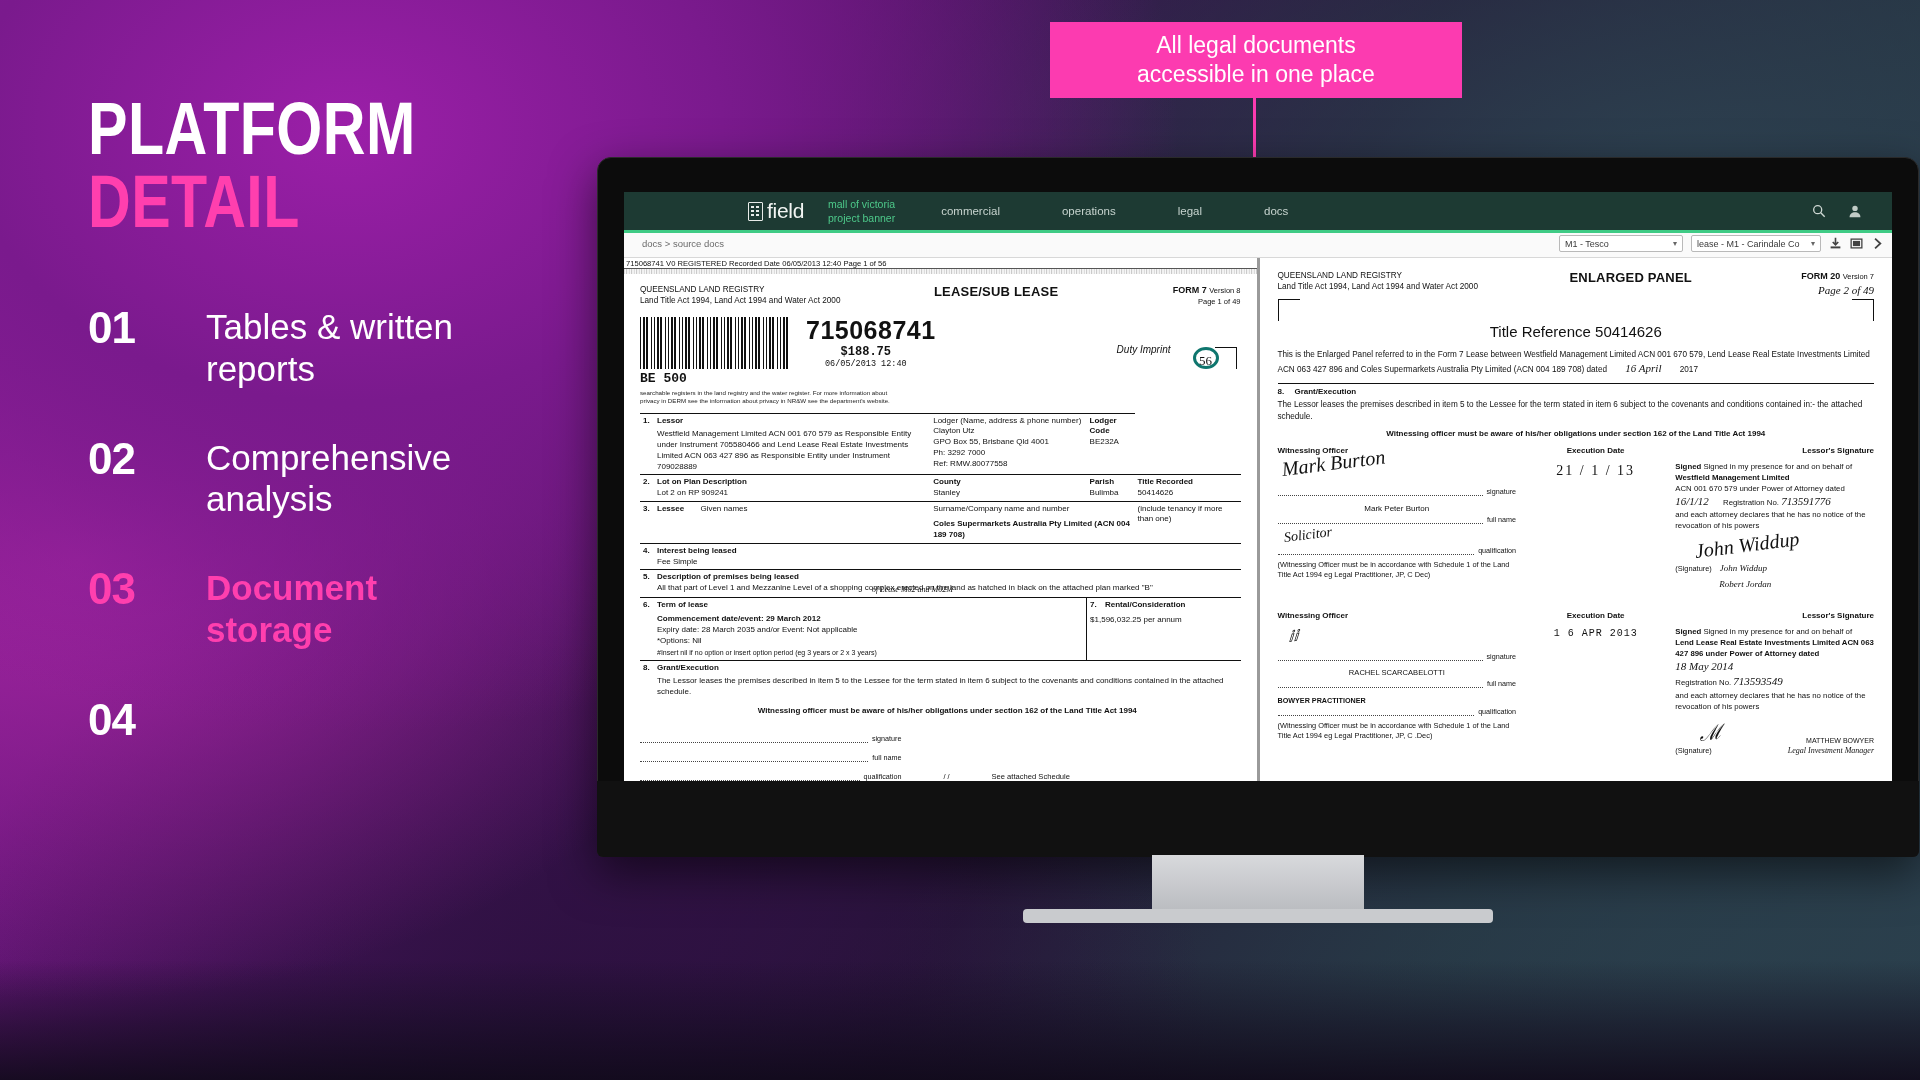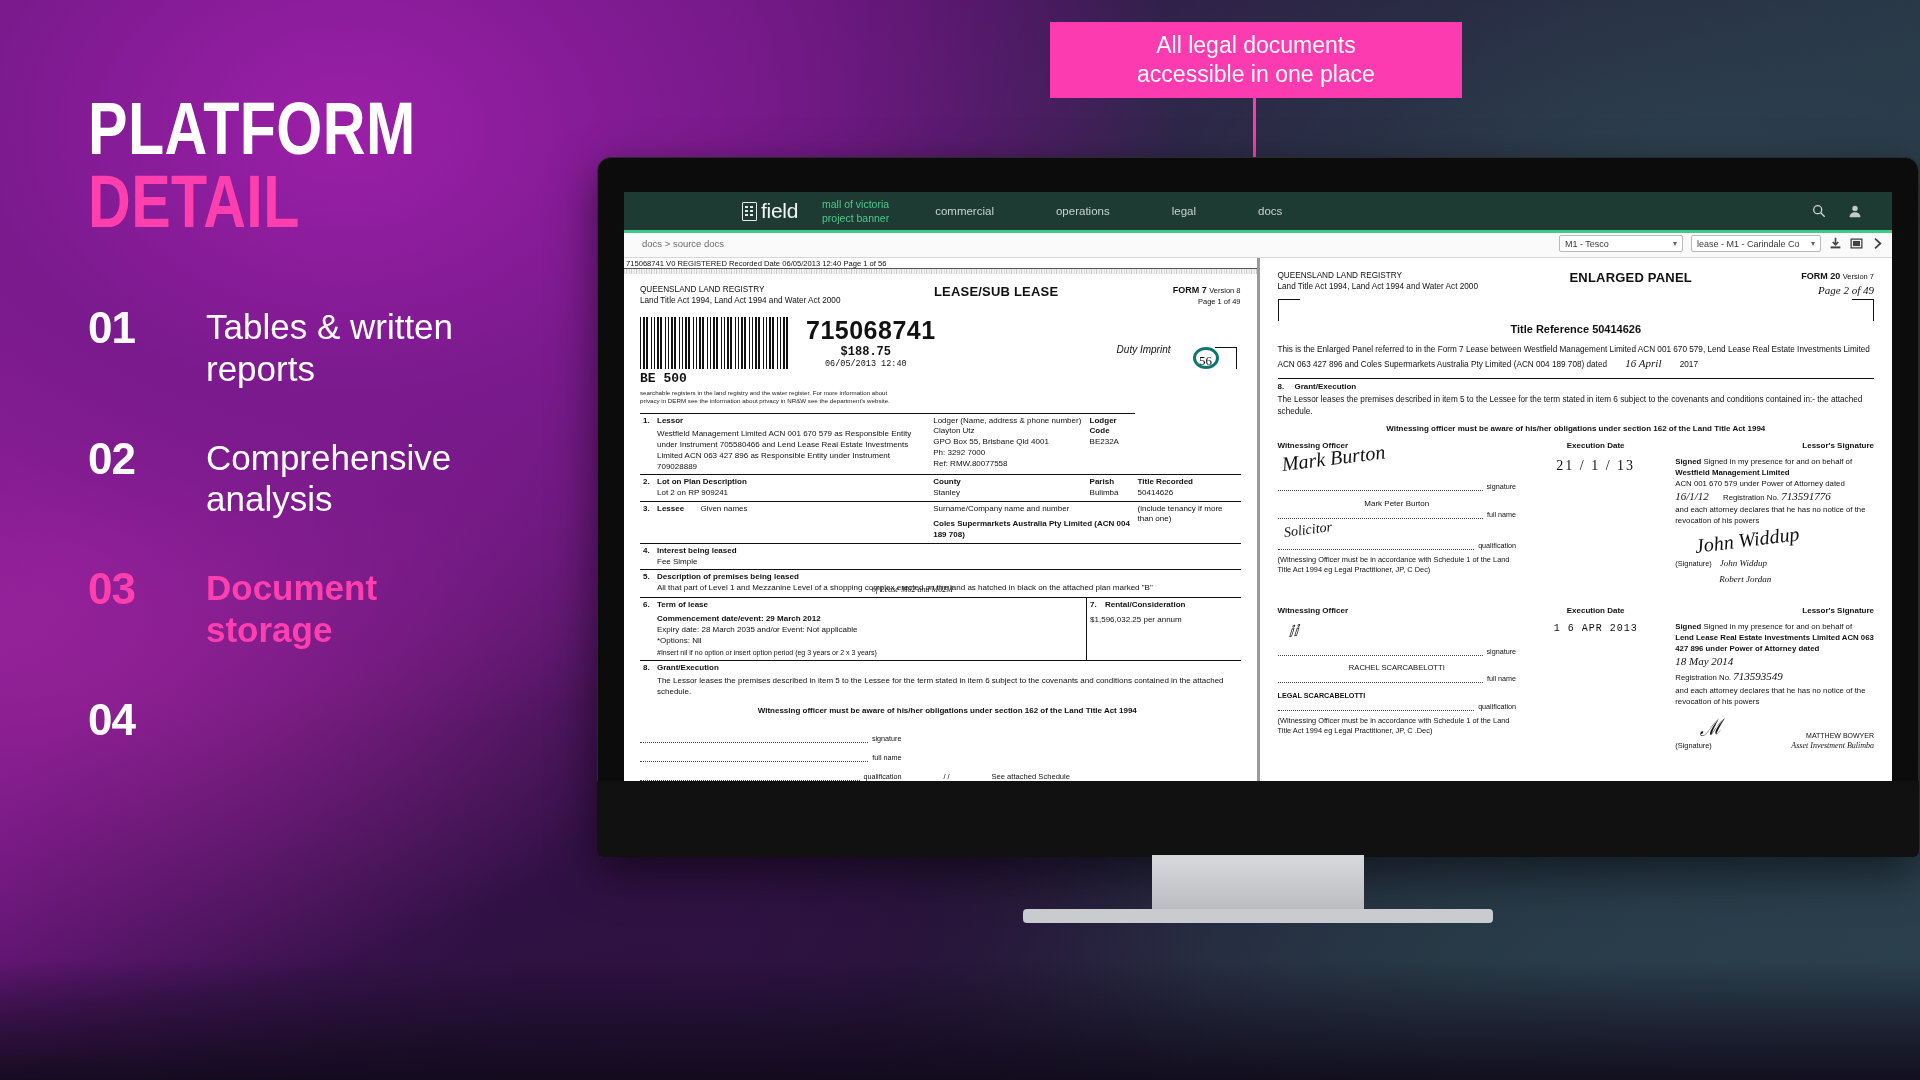--- a/index.html
+++ b/index.html
@@ -63,21 +63,21 @@
   #stand-neck { position: absolute; left: 50%; transform: translateX(-50%); bottom: -56px;
     width: 212px; height: 58px; background: linear-gradient(180deg,#d8d9dc 0%, #b9bbbf 100%); }
   #stand-base { position: absolute; left: 50%; transform: translateX(-50%); bottom: -66px;
     width: 470px; height: 14px; background: #c9cbce; border-radius: 4px; }
   #chin { position: absolute; left: 0; right: 0; bottom: 0; height: 76px;
     background: #111; border-radius: 0 0 6px 6px; }
 
   
   #app { position: absolute; inset: 0; background: #fff; display: flex; flex-direction: column; }
   #nav { height: 38px; background: #1d3a33; display: flex; align-items: center;
-    position: relative; flex: none; }
+    position: relative; flex: none; padding-left: 6px; }
   #nav-accent { position: absolute; left:0; right:0; bottom:-3px; height: 3px; background: #3fcb85; }
   .brand { display: flex; align-items: center; margin-left: 118px; }
   .brand-icon { width: 15px; height: 19px; border: 1.6px solid #e8ece9; border-radius: 1px;
     margin-right: 4px; position: relative; }
   .brand-icon::before { content:""; position:absolute; left:2px; top:3px; width:3px; height:2px;
     background:#e8ece9; box-shadow: 5px 0 0 #e8ece9, 0 4px 0 #e8ece9, 5px 4px 0 #e8ece9, 0 8px 0 #e8ece9, 5px 8px 0 #e8ece9; }
   .brand-text { font-size: 21px; color: #f2f5f3; letter-spacing: -0.3px; }
   .proj { margin-left: 24px; font-size: 10.5px; color: #4dc98a; line-height: 1.35; }
   .nav-links { display: flex; margin-left: 46px; }
   .nav-link { font-size: 11.5px; color: #c7d4cf; margin-right: 62px; white-space: nowrap; }
@@ -128,21 +128,21 @@
   .idx { width: 14px; font-weight: 700; }
   .bold { font-weight: 700; }
   .ctr { text-align: center; }
 
   .sig-note { font-size: 8px; font-weight: 700; text-align: center; margin-top: 8px; }
   .dotrow { display: flex; align-items: flex-end; gap: 4px; margin-top: 9px; }
   .dotrow .dl { flex: 1; border-bottom: 1px dotted #444; height: 10px; }
   .dotrow .dt { font-size: 7.2px; }
 
   .rp { padding: 12px 18px 0 18px; }
-  .tref { text-align: center; font-weight: 700; font-size: 11px; margin-top: 14px; }
+  .tref { text-align: center; font-weight: 400; font-size: 15px; margin-top: 14px; }
   .para { font-size: 8.2px; line-height: 1.45; margin-top: 9px; }
   .hand { font-family: "Liberation Serif", serif; font-style: italic; font-size: 11px; }
   .rule { border-top: 1px solid #111; margin-top: 6px; }
   .exec { display: flex; margin-top: 8px; gap: 8px; }
   .c1 { width: 40%; } .c2 { width: 24%; } .c3 { flex: 1; }
   .ch { font-size: 8px; font-weight: 700; }
   .sigswirl { font-family: "Liberation Serif", serif; font-size: 20px; font-style: italic;
     transform: rotate(-7deg); transform-origin: left center; white-space: nowrap; }
   .handdate { font-family: "Liberation Serif", serif; font-size: 14px; letter-spacing: 2px; }
   .corner { position: absolute; width: 22px; height: 22px; }
@@ -489,21 +489,21 @@
                 <div class="sigswirl" style="font-size:15px;margin:6px 0 -4px 10px">ⅈⅈ</div>
                 <div class="dotrow">
                     <div class="dl"></div>
                     <div class="dt">signature</div>
                   </div>
                 <div style="font-size:7.6px;text-align:center;margin-top:7px">RACHEL SCARCABELOTTI</div>
                 <div class="dotrow" style="margin-top:1px">
                     <div class="dl"></div>
                     <div class="dt">full name</div>
                   </div>
-                <div style="font-size:7.2px;font-weight:700;margin-top:8px">LEGAL SCARCABELOTTI</div>
+                <div style="font-size:7.2px;font-weight:700;margin-top:8px">BOWYER PRACTITIONER</div>
                 <div class="dotrow" style="margin-top:1px">
                     <div class="dl"></div>
                     <div class="dt">qualification</div>
                   </div>
                 <div style="font-size:7.4px;margin-top:5px;line-height:1.4">(Witnessing Officer must be in accordance with Schedule 1 of the Land Title Act 1994 eg Legal Practitioner, JP, C .Dec)</div>
               </div>
               <div class="c2">
                 <div class="ch ctr">Execution Date</div>
                 <div style="margin-top:8px;text-align:center;font-size:10px;font-family:'Liberation Mono',monospace;letter-spacing:1px">1 6 APR 2013</div>
               </div>
@@ -514,21 +514,21 @@
                   <div class="bold">Lend Lease Real Estate Investments Limited ACN 063 427 896 under Power of Attorney dated</div>
                   <div><span class="hand">18 May 2014</span></div>
                   <div><span>Registration No.</span>
                        <span class="hand">713593549</span></div>
                   <div>and each attorney declares that he has no notice of the revocation of his powers</div>
                 </div>
                 <div class="sigswirl" style="margin:8px 0 0 24px">ℳ</div>
                 <div style="text-align:right;font-size:7px;margin-top:-10px">MATTHEW BOWYER</div>
                 <div style="display:flex;gap:8px;align-items:flex-end;margin-top:2px">
                   <div style="font-size:7.4px">(Signature)</div>
-                  <div class="hand" style="font-size:8px;margin-left:auto">Asset Investment Bulimba</div>
+                  <div class="hand" style="font-size:8px;margin-left:auto">Legal Investment Manager</div>
                 </div>
               </div>
             </div>
 
           </div>
         </div>
 
       </div>
     </div>
   </div>

